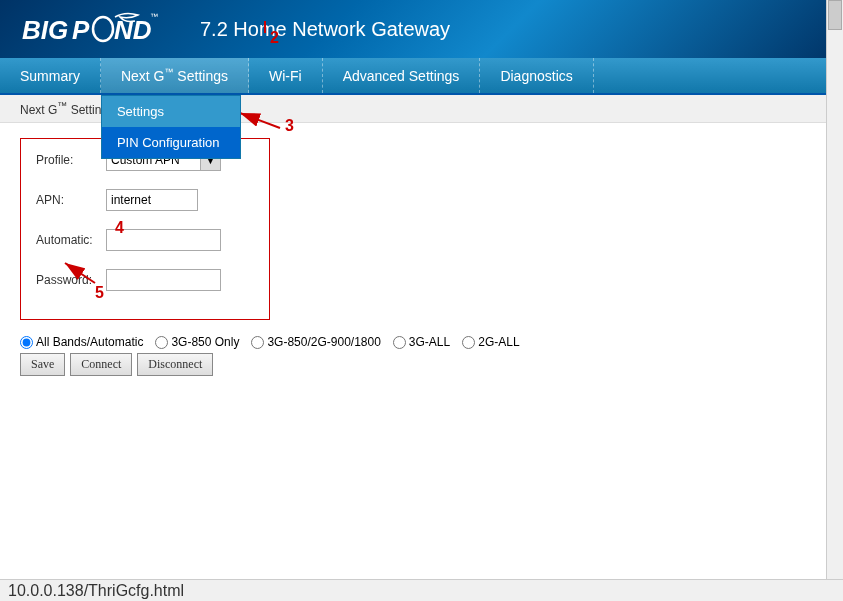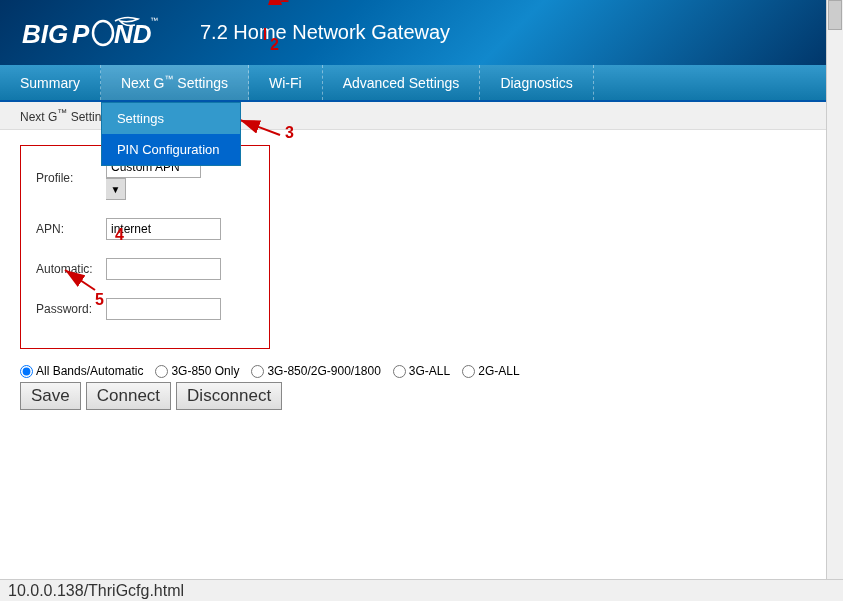--- a/index.html
+++ b/index.html
@@ -1,21 +1,21 @@
 <!DOCTYPE html>
 <html><head>
   <meta charset="utf-8">
   <style>
     * { margin: 0; padding: 0; box-sizing: border-box; }
     body { width: 843px; height: 601px; font-family: Arial, sans-serif; font-size: 13px; background: #fff; overflow: hidden; position: relative; }
 
     
     .header {
       background: linear-gradient(135deg, #003366 0%, #0066aa 40%, #1188cc 60%, #003366 100%);
-      height: 65px;
+      height: 58px;
       display: flex;
       align-items: center;
       padding: 0 20px;
       position: relative;
     }
     .logo {
       display: flex;
       align-items: center;
     }
     .header-title {
@@ -106,21 +106,21 @@
       color: #333;
     }
     .form-control {
       border: 1px solid #aaa;
       padding: 2px 4px;
       font-size: 12px;
       height: 22px;
     }
     .profile-select-wrapper {
       display: flex;
-      flex-direction: column;
+      align-items: center;
     }
     .profile-text {
       border: 1px solid #aaa;
       padding: 2px 4px;
       font-size: 12px;
       height: 22px;
       width: 95px;
       background: white;
     }
     .profile-dropdown-btn {
@@ -129,21 +129,21 @@
       background: #ddd;
       height: 22px;
       width: 20px;
       cursor: pointer;
       display: flex;
       align-items: center;
       justify-content: center;
       font-size: 10px;
     }
     .apn-input {
-      width: 115px;
+      width: 92px;
     }
     .username-input {
       width: 115px;
     }
     .password-input {
       width: 115px;
     }
 
     
     .radio-group {
@@ -167,23 +167,24 @@
     
     .button-row {
       display: flex;
       gap: 5px;
       align-items: center;
     }
     .btn {
       border: 1px solid #888;
       background: linear-gradient(to bottom, #f5f5f5, #ddd);
       padding: 3px 10px;
-      font-size: 17px;
+      font-size: 12px;
       cursor: pointer;
       color: #333;
+      font-family: Liberation Serif, serif;
     }
 
     
     .status-bar {
       position: absolute;
       bottom: 0;
       left: 0;
       right: 0;
       height: 22px;
       background: #f0f0f0;

